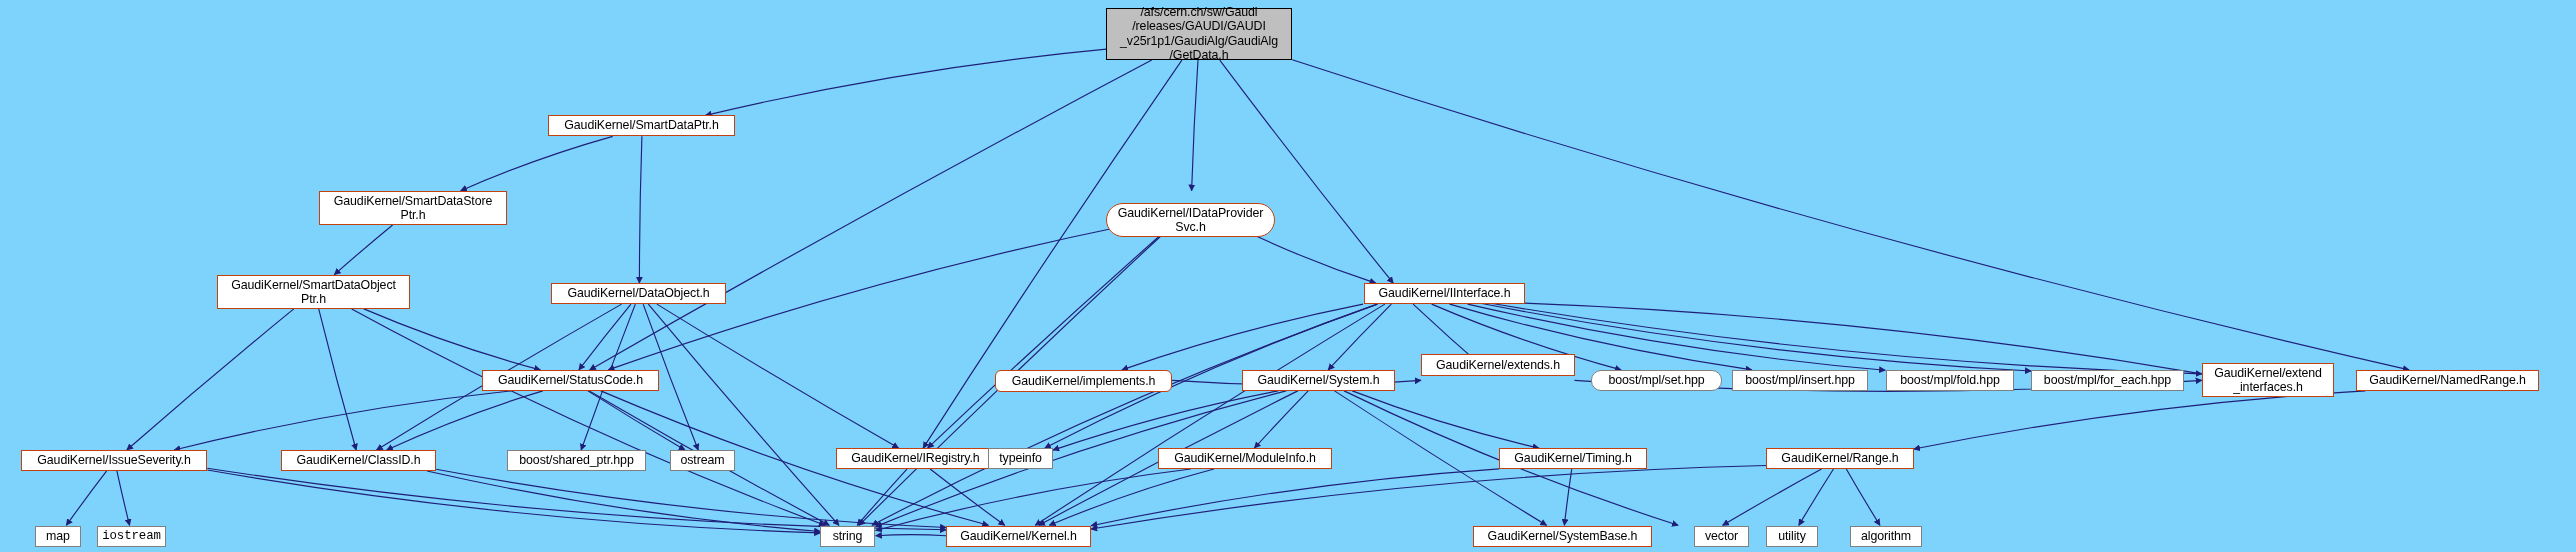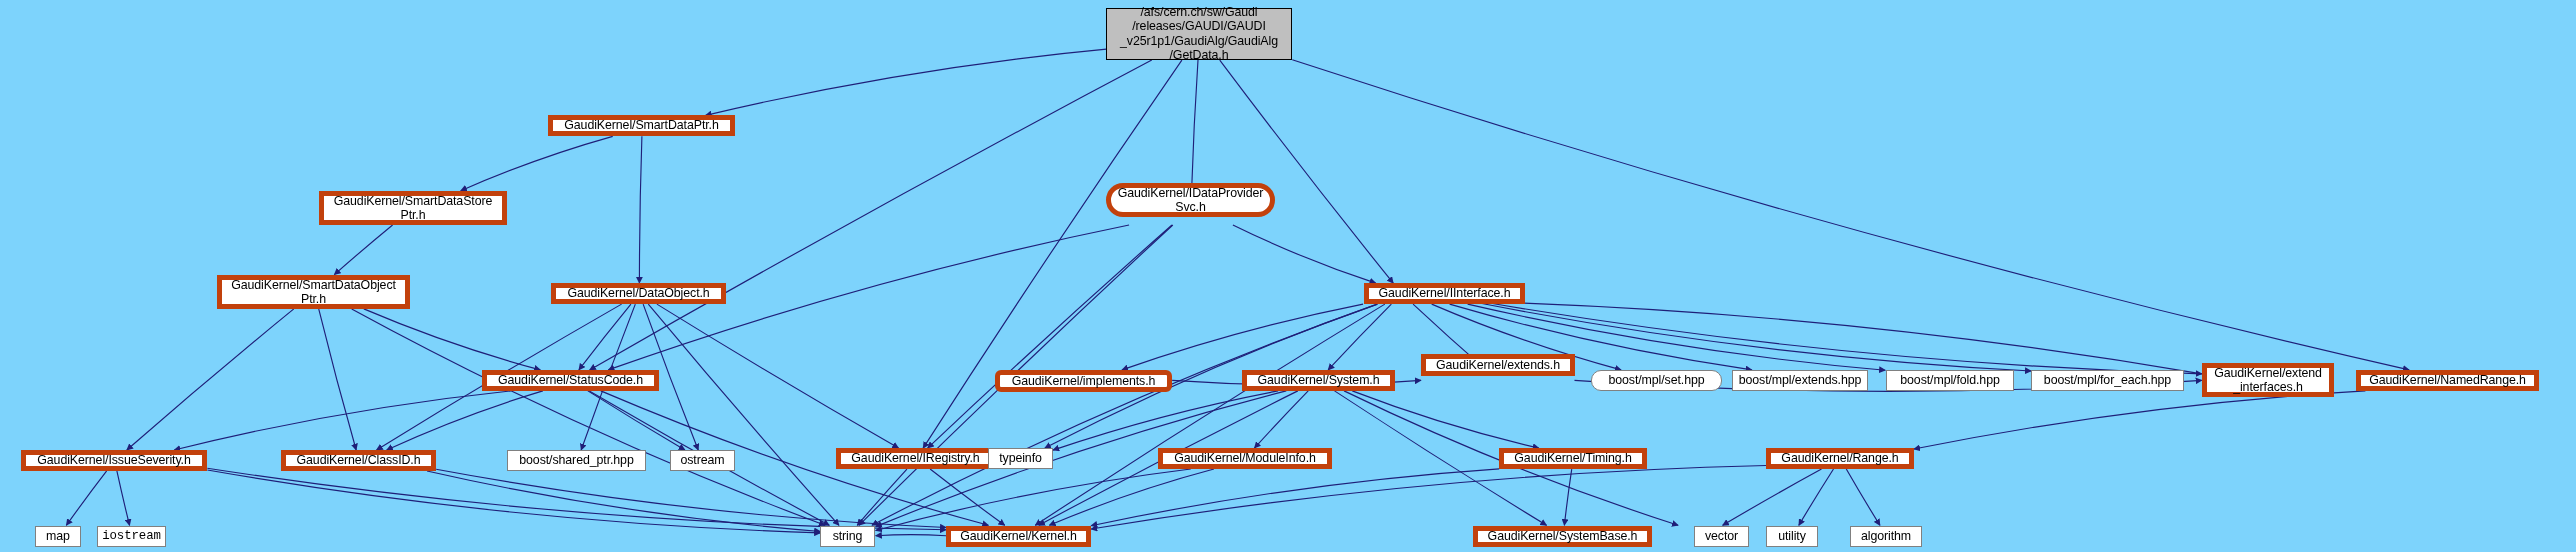--- a/index.html
+++ b/index.html
@@ -21,21 +21,21 @@
     text-align:center;
     font-size:12.4px;
     line-height:14.3px;
     color:#000000;
     background:#ffffff;
     border:1px solid #808080;
     white-space:pre-line;
     letter-spacing:-0.1px;
     z-index:5;
   }
-  .node.hdr{ border:5px solid #c2410c; }
+  .node.hdr{ border:1px solid #c2410c; }
   .node.root{
     background:#bfbfbf;
     border:1px solid #000000;
     font-size:12.4px;
     line-height:14.3px;
   }
   .node span{display:block;width:100%;}
 </style>
 </head>
 <body>
@@ -116,34 +116,34 @@
         <path d="M 457.0 492.2 Q 722.4 541.5 992.0 553.3" stroke="#1f1f78" stroke-width="1.2" fill="none" marker-end="url(#arrow)"></path>
         <path d="M 992.0 562.0 Q 955.0 559.4 918.0 562.0" stroke="#1f1f78" stroke-width="1.2" fill="none" marker-end="url(#arrow)"></path>
       </g>
   </svg>
   <div id="node-layer">
       <div class="node root" style="left: 1106px; top: 7.6px; width: 186px; height: 52px;"><span>/afs/cern.ch/sw/Gaudi
 /releases/GAUDI/GAUDI
 _v25r1p1/GaudiAlg/GaudiAlg
 /GetData.h</span></div>
       <div class="node hdr" style="left: 548px; top: 115px; width: 187px; height: 21px;"><span>GaudiKernel/SmartDataPtr.h</span></div>
-      <div class="node hdr" style="left: 1106px; top: 183px; width: 169px; height: 34px; border-radius: 17px;"><span>GaudiKernel/IDataProvider
+      <div class="node hdr" style="left: 1106px; top: 203px; width: 169px; height: 34px; border-radius: 17px;"><span>GaudiKernel/IDataProvider
 Svc.h</span></div>
       <div class="node hdr" style="left: 319px; top: 191px; width: 188px; height: 34px;"><span>GaudiKernel/SmartDataStore
 Ptr.h</span></div>
       <div class="node hdr" style="left: 217px; top: 275px; width: 193px; height: 34px;"><span>GaudiKernel/SmartDataObject
 Ptr.h</span></div>
       <div class="node hdr" style="left: 551px; top: 283px; width: 175px; height: 21px;"><span>GaudiKernel/DataObject.h</span></div>
       <div class="node hdr" style="left: 1364px; top: 283px; width: 161px; height: 21px;"><span>GaudiKernel/IInterface.h</span></div>
       <div class="node hdr" style="left: 482px; top: 370px; width: 177px; height: 21px;"><span>GaudiKernel/StatusCode.h</span></div>
       <div class="node hdr" style="left: 995px; top: 370px; width: 177px; height: 22px; border-radius: 6px;"><span>GaudiKernel/implements.h</span></div>
       <div class="node hdr" style="left: 1242px; top: 370px; width: 153px; height: 21px;"><span>GaudiKernel/System.h</span></div>
       <div class="node hdr" style="left: 1421px; top: 354px; width: 154px; height: 22px;"><span>GaudiKernel/extends.h</span></div>
       <div class="node sys" style="left: 1591px; top: 370px; width: 131px; height: 21px; border-radius: 10px;"><span>boost/mpl/set.hpp</span></div>
-      <div class="node sys" style="left: 1732px; top: 370px; width: 136px; height: 21px;"><span>boost/mpl/extends.hpp</span></div>
+      <div class="node sys" style="left: 1732px; top: 370px; width: 136px; height: 21px;"><span>boost/mpl/insert.hpp</span></div>
       <div class="node sys" style="left: 1886px; top: 370px; width: 128px; height: 21px;"><span>boost/mpl/fold.hpp</span></div>
       <div class="node sys" style="left: 2031px; top: 370px; width: 153px; height: 21px;"><span>boost/mpl/for_each.hpp</span></div>
       <div class="node hdr" style="left: 2202px; top: 363px; width: 132px; height: 34px;"><span>GaudiKernel/extend
 _interfaces.h</span></div>
       <div class="node hdr" style="left: 2356px; top: 370px; width: 183px; height: 21px;"><span>GaudiKernel/NamedRange.h</span></div>
       <div class="node hdr" style="left: 21px; top: 450px; width: 186px; height: 21px;"><span>GaudiKernel/IssueSeverity.h</span></div>
       <div class="node hdr" style="left: 281px; top: 450px; width: 155px; height: 21px;"><span>GaudiKernel/ClassID.h</span></div>
       <div class="node sys" style="left: 507px; top: 450px; width: 139px; height: 21px;"><span>boost/shared_ptr.hpp</span></div>
       <div class="node sys" style="left: 670px; top: 450px; width: 65px; height: 21px;"><span>ostream</span></div>
       <div class="node hdr" style="left: 836px; top: 448px; width: 159px; height: 21px;"><span>GaudiKernel/IRegistry.h</span></div>

